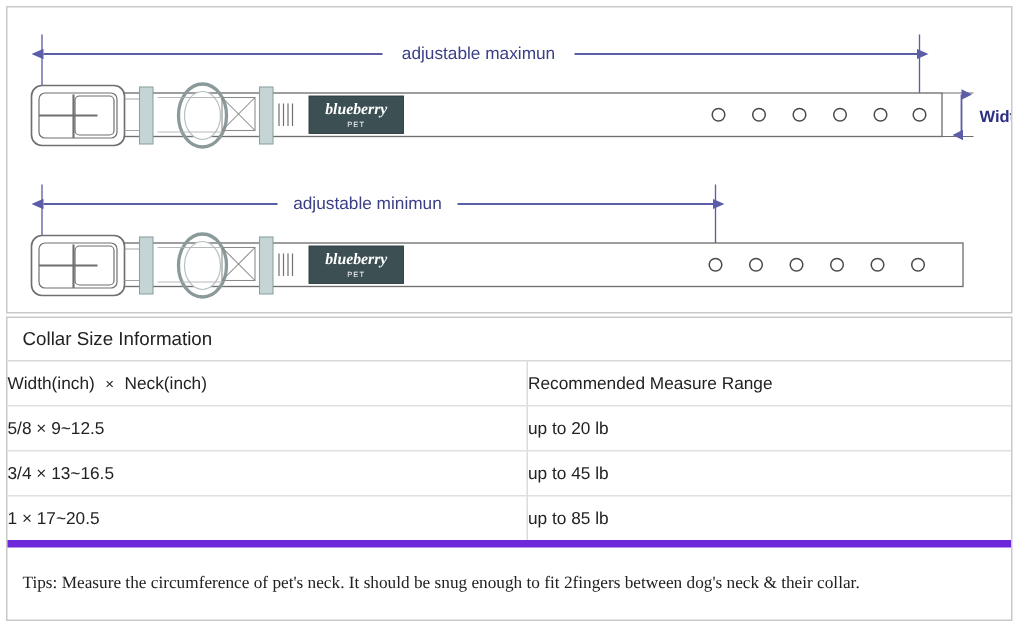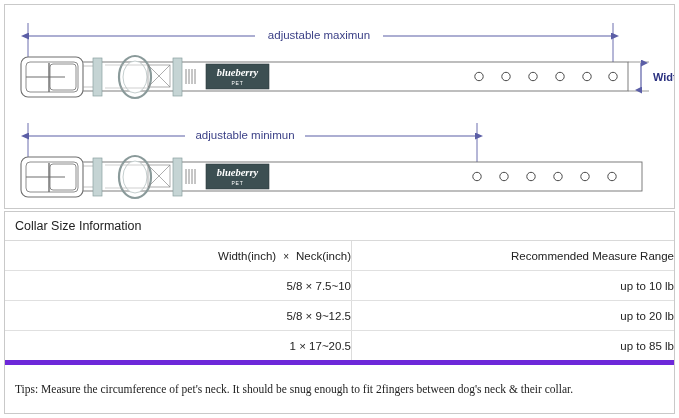--- a/index.html
+++ b/index.html
@@ -27,21 +27,21 @@
     height:29px;line-height:29px;padding-left:10px;
     font-size:12.5px;color:#222;border-bottom:1px solid #d9d9d9;
     box-sizing:border-box;white-space:nowrap;
   }
   .size-table{
     width:100%;border-collapse:collapse;table-layout:fixed;
     font-size:11.5px;color:#222;
   }
   .size-table th,.size-table td{
     border-bottom:1px solid #e0e0e0;
-    text-align:right;font-weight:normal;padding:0;
+    text-align:left;font-weight:normal;padding:0;
     height:29px;vertical-align:middle;white-space:nowrap;
   }
   .size-table th:first-child,.size-table td:first-child{
     border-right:1px solid #dcdcdc;width:346px;
   }
   .size-table tbody tr:last-child td{border-bottom:5px solid #6d28d9;}
   .tips{
     flex:1;display:flex;align-items:center;padding-left:10px;
     font-size:11.5px;color:#222;white-space:nowrap;font-family:Liberation Serif, serif;
   }
@@ -208,28 +208,28 @@
       <thead>
         <tr>
           <th>
             <span>Width(inch)</span><span class="x-sep">×</span><span>Neck(inch)</span>
           </th>
           <th>Recommended Measure Range</th>
         </tr>
       </thead>
       <tbody>
         <tr>
-          <td>5/8 × 7.5~10</td>
-          <td>up to 10 lb</td>
-        </tr>
-        <tr>
           <td>5/8 × 9~12.5</td>
           <td>up to 20 lb</td>
         </tr>
         <tr>
+          <td>3/4 × 13~16.5</td>
+          <td>up to 45 lb</td>
+        </tr>
+        <tr>
           <td>1 × 17~20.5</td>
           <td>up to 85 lb</td>
         </tr>
       </tbody>
     </table>
 
     <div class="tips">Tips: Measure the circumference of pet's neck. It should be snug enough to fit 2fingers between dog's neck &amp; their collar.</div>
   </div>
 
 </div>

